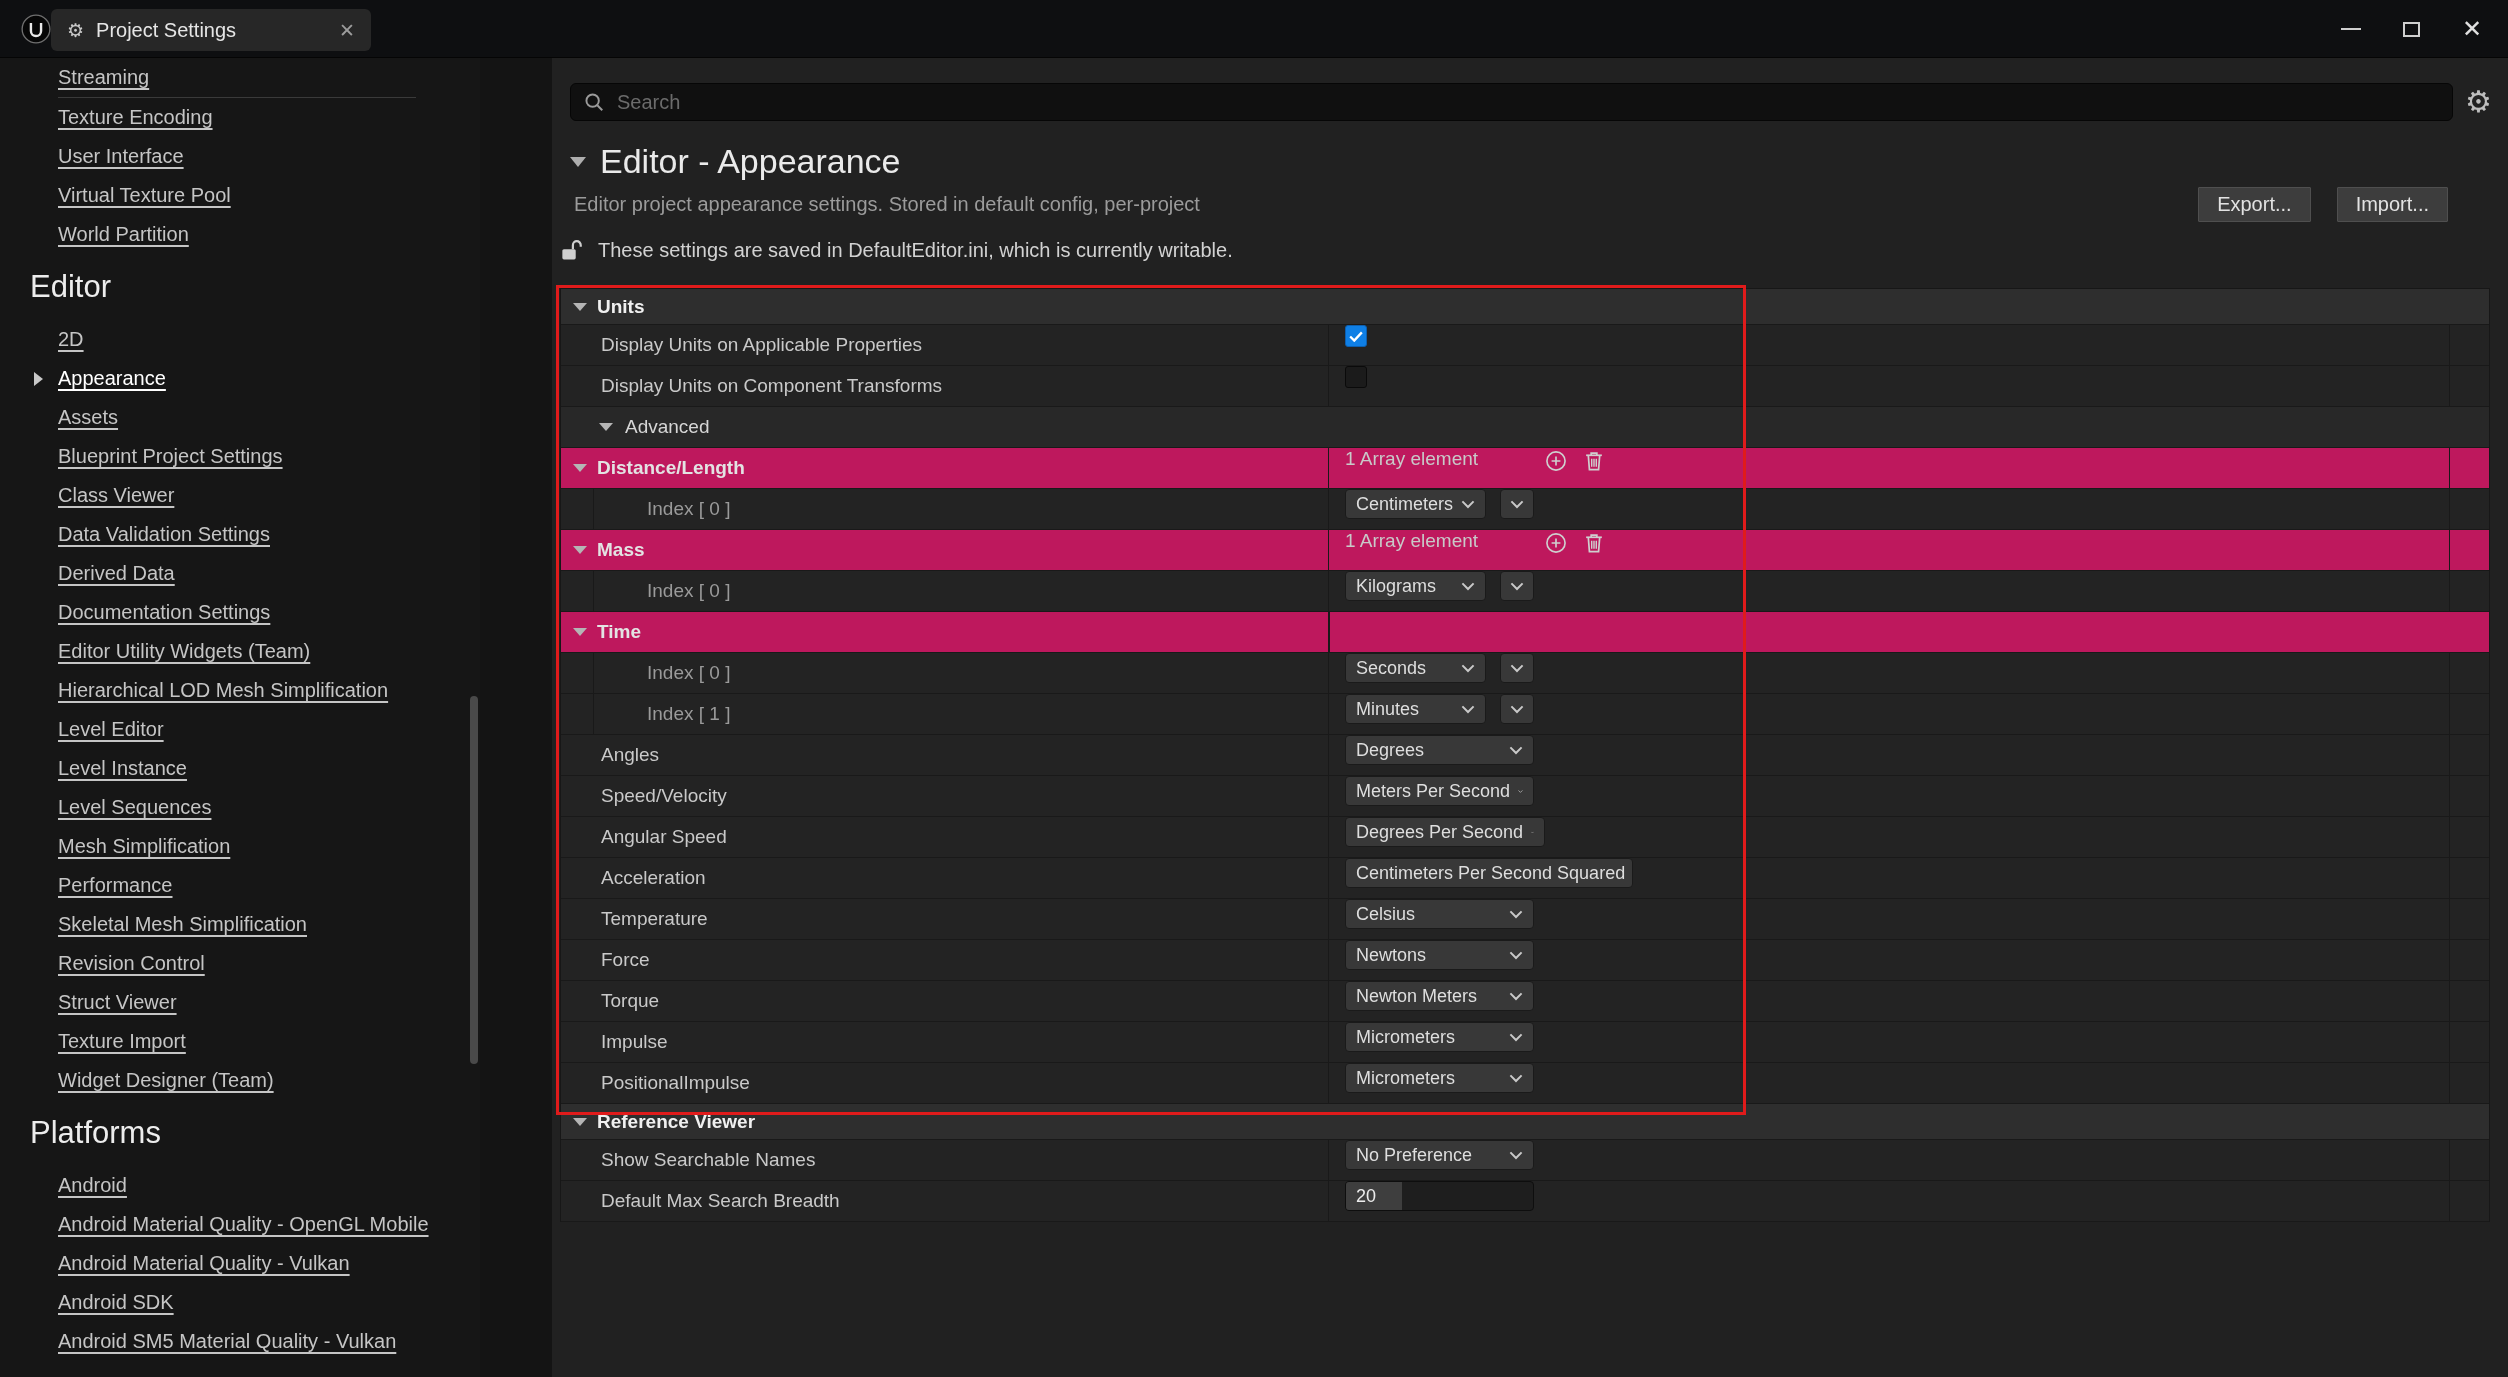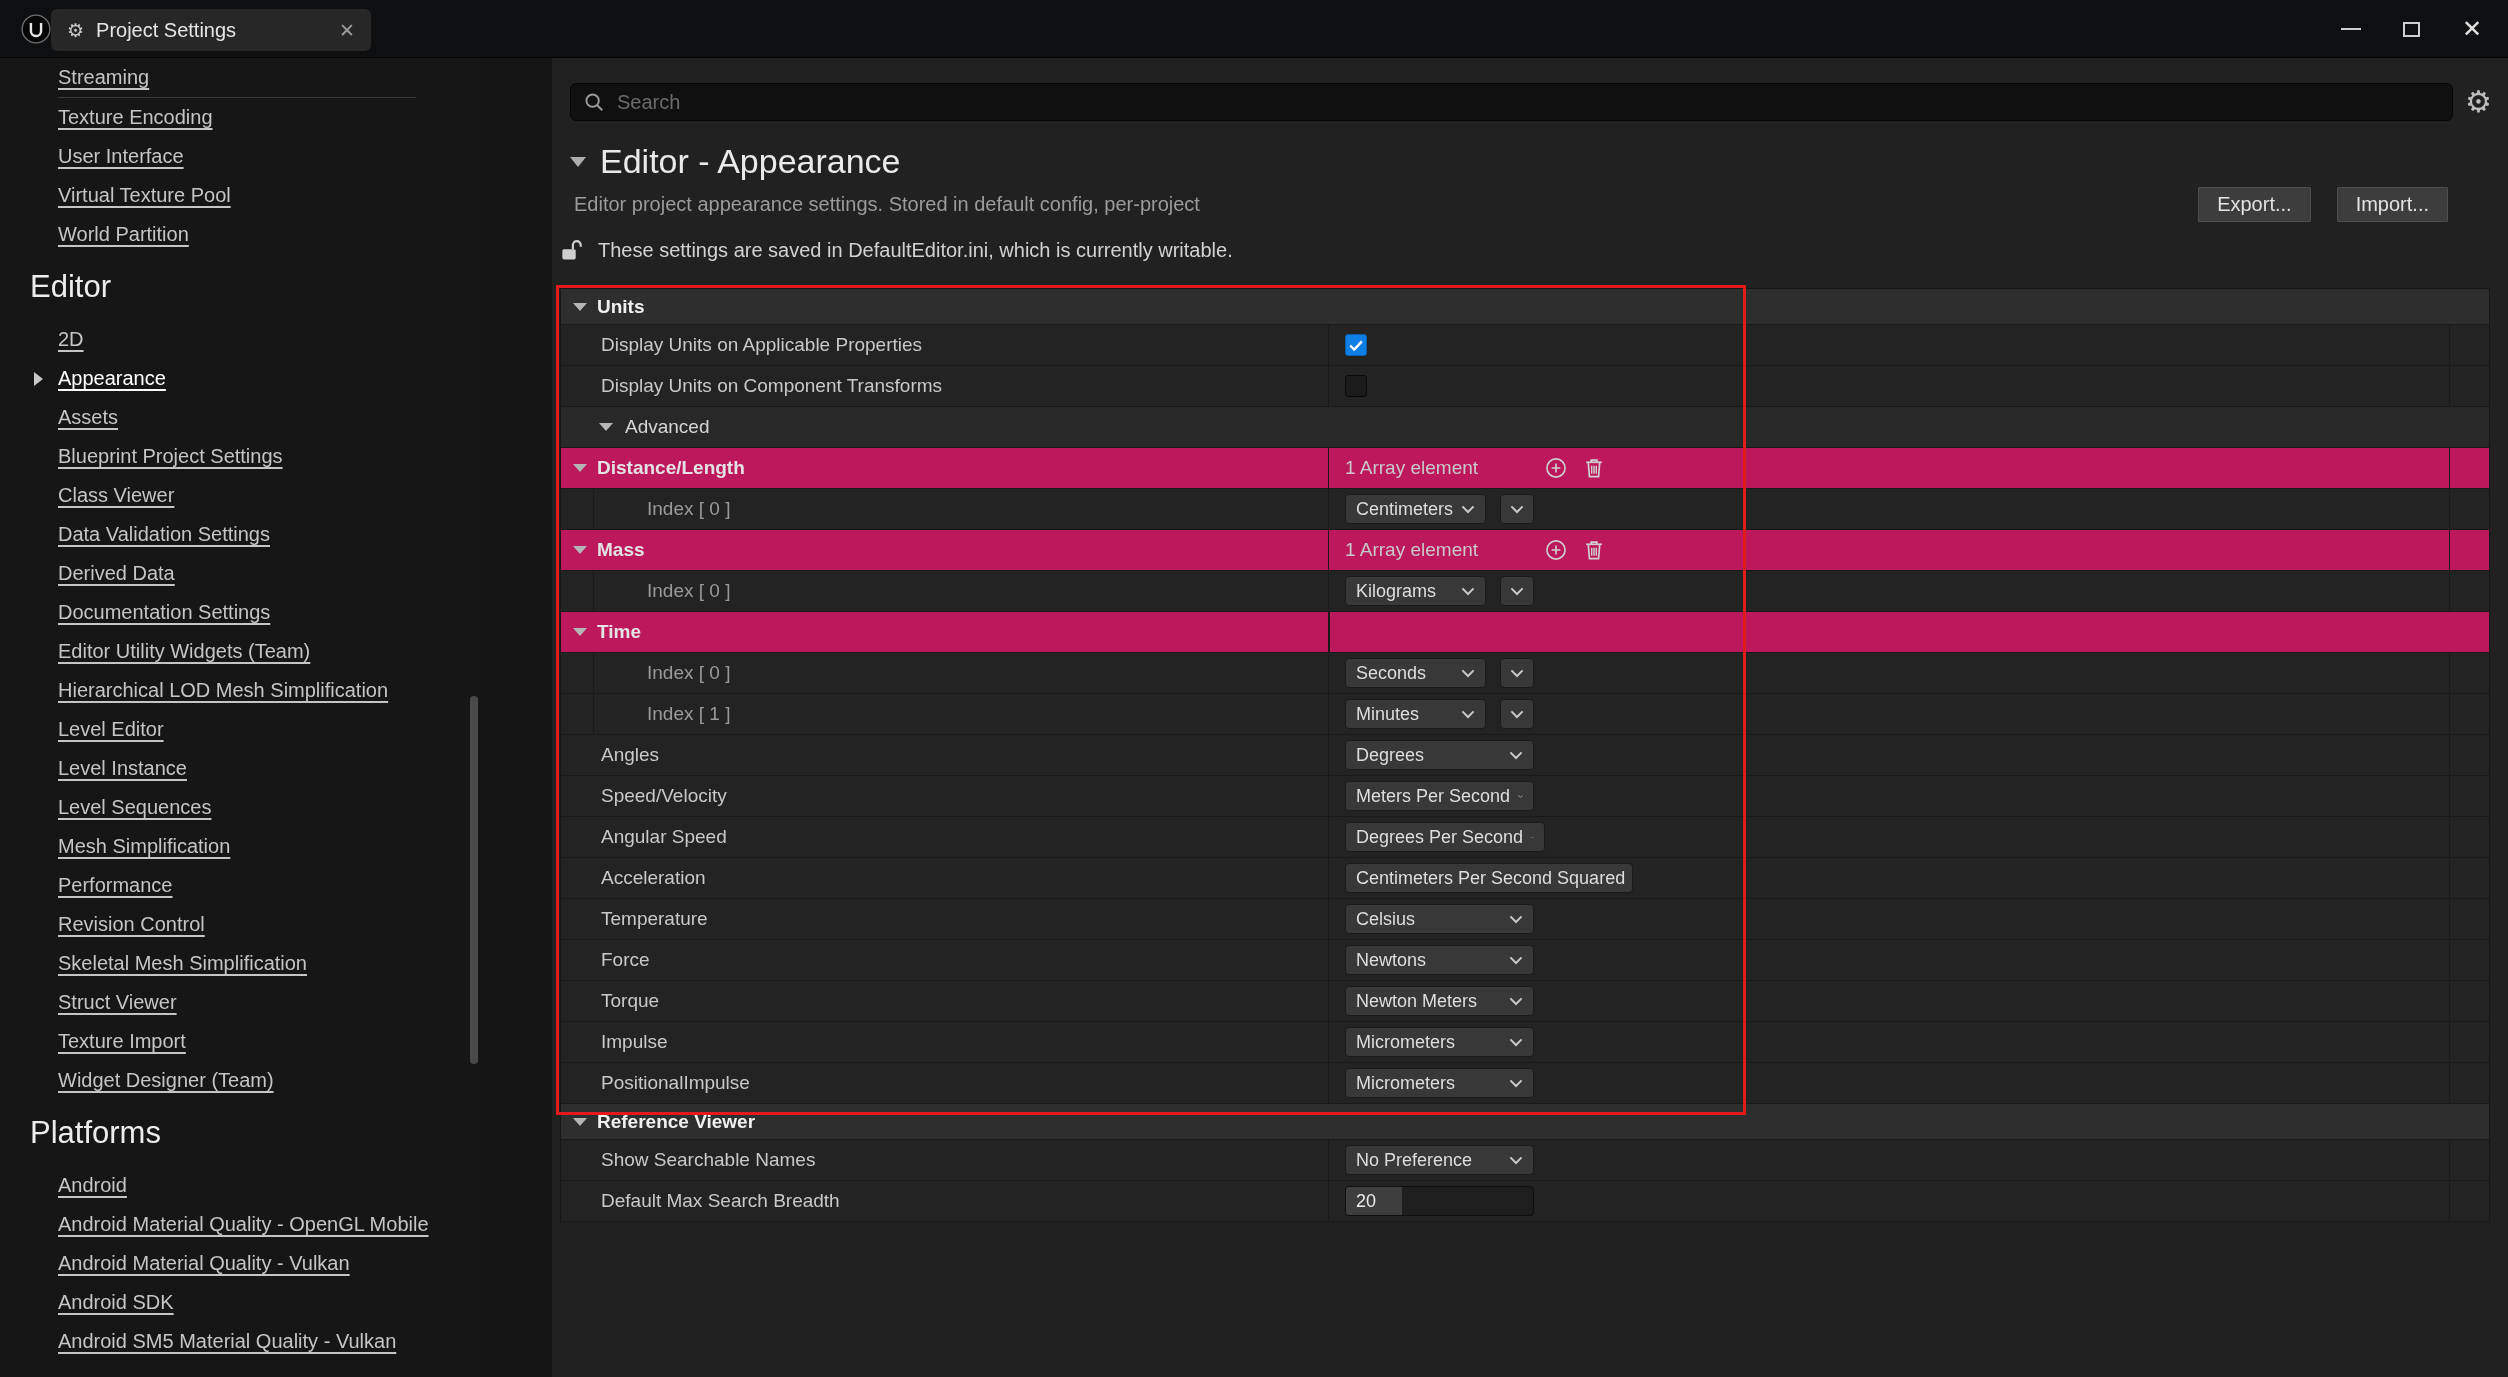--- a/index.html
+++ b/index.html
@@ -52,21 +52,21 @@
   .trow.advanced{background:#282828;align-items:center;padding-left:38px;gap:12px}
   .adv-label{color:#d6d6d6;font-size:19px}
   .trow.category{background:#be185d}
   .cell-label{width:768px;display:flex;align-items:center;padding-left:40px;border-right:1px solid #191919;position:relative}
   .cell-label.cat{padding-left:12px;gap:10px}
   .cat-label{color:#e3e3e3;font-size:19px;font-weight:700}
   .lbl{color:#c9c9c9;font-size:19px}
   .cell-label.indexed{padding-left:86px}
   .guide{position:absolute;left:32px;top:0;bottom:0;width:1px;background:#191919}
   .idx{color:#9a9a9a;font-size:19px}
-  .cell-value{flex:1;display:flex;align-items:center;padding-left:16px;gap:12px}
+  .cell-value{flex:1;display:flex;align-items:flex-start;padding-left:16px;gap:12px}
   .cell-reset{width:40px;border-left:1px solid #191919}
   .tri-sm{width:0;height:0;border-left:7px solid transparent;border-right:7px solid transparent;border-top:8px solid #b5b5b5}
   .combo{height:30px;background:#383838;border:1px solid #1a1a1a;border-radius:4px;display:flex;align-items:center;justify-content:space-between;padding:0 10px;gap:8px}
   .combo .cval{color:#dedede;font-size:18px;white-space:nowrap}
   .combo-btn{width:34px;height:30px;background:#383838;border:1px solid #1a1a1a;border-radius:4px;display:flex;align-items:center;justify-content:center;margin-left:2px}
   .array-count{color:#c9c9c9;font-size:19px;width:186px}
   .icon-btn{display:flex;align-items:center;justify-content:center;width:26px;height:26px}
   .checkbox{width:22px;height:22px;border-radius:3px;background:#1b1b1b;border:1px solid #0a0a0a;display:flex;align-items:center;justify-content:center}
   .checkbox.checked{background:#0f7fe5;border-color:#0c5fb0}
   .checkbox svg{display:none}
@@ -159,24 +159,24 @@
     <div class="side-link">
         <span class="lnk">Level Sequences</span>
       </div>
     <div class="side-link">
         <span class="lnk">Mesh Simplification</span>
       </div>
     <div class="side-link">
         <span class="lnk">Performance</span>
       </div>
     <div class="side-link">
+        <span class="lnk">Skeletal Mesh Simplification</span>
+      </div>
+    <div class="side-link">
         <span class="lnk">Revision Control</span>
-      </div>
-    <div class="side-link">
-        <span class="lnk">Skeletal Mesh Simplification</span>
       </div>
     <div class="side-link">
         <span class="lnk">Struct Viewer</span>
       </div>
     <div class="side-link">
         <span class="lnk">Texture Import</span>
       </div>
     <div class="side-link">
         <span class="lnk">Widget Designer (Team)</span>
       </div>

